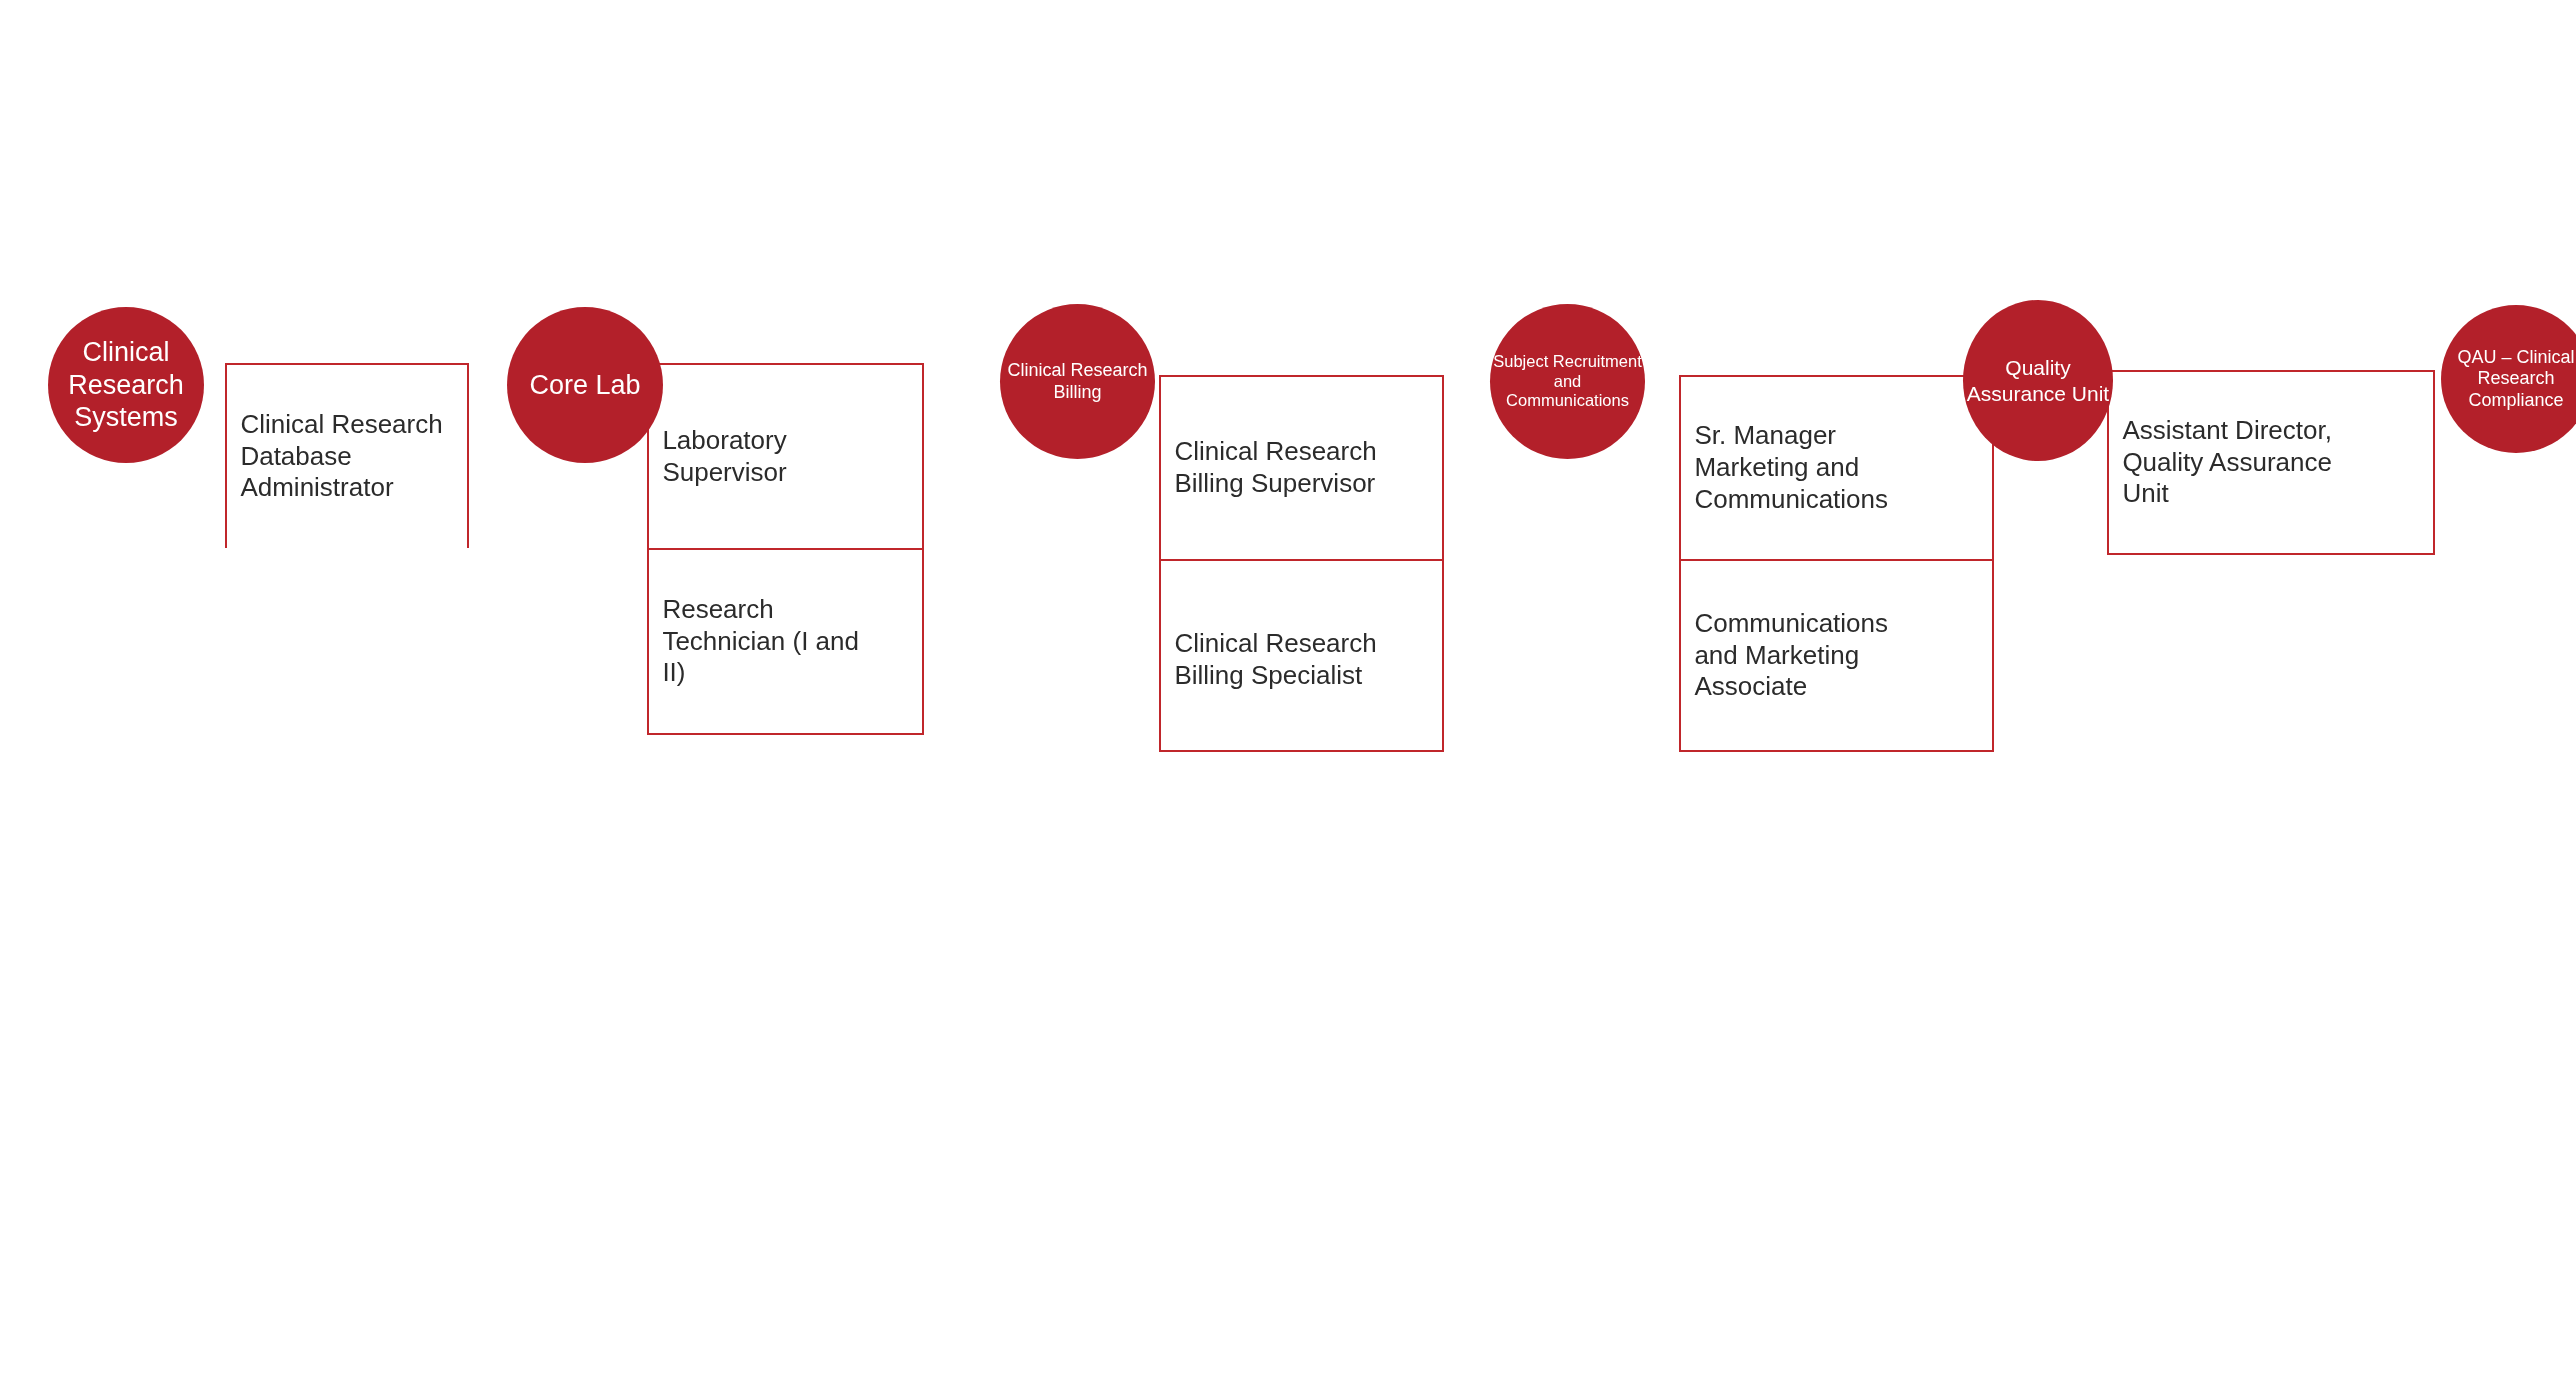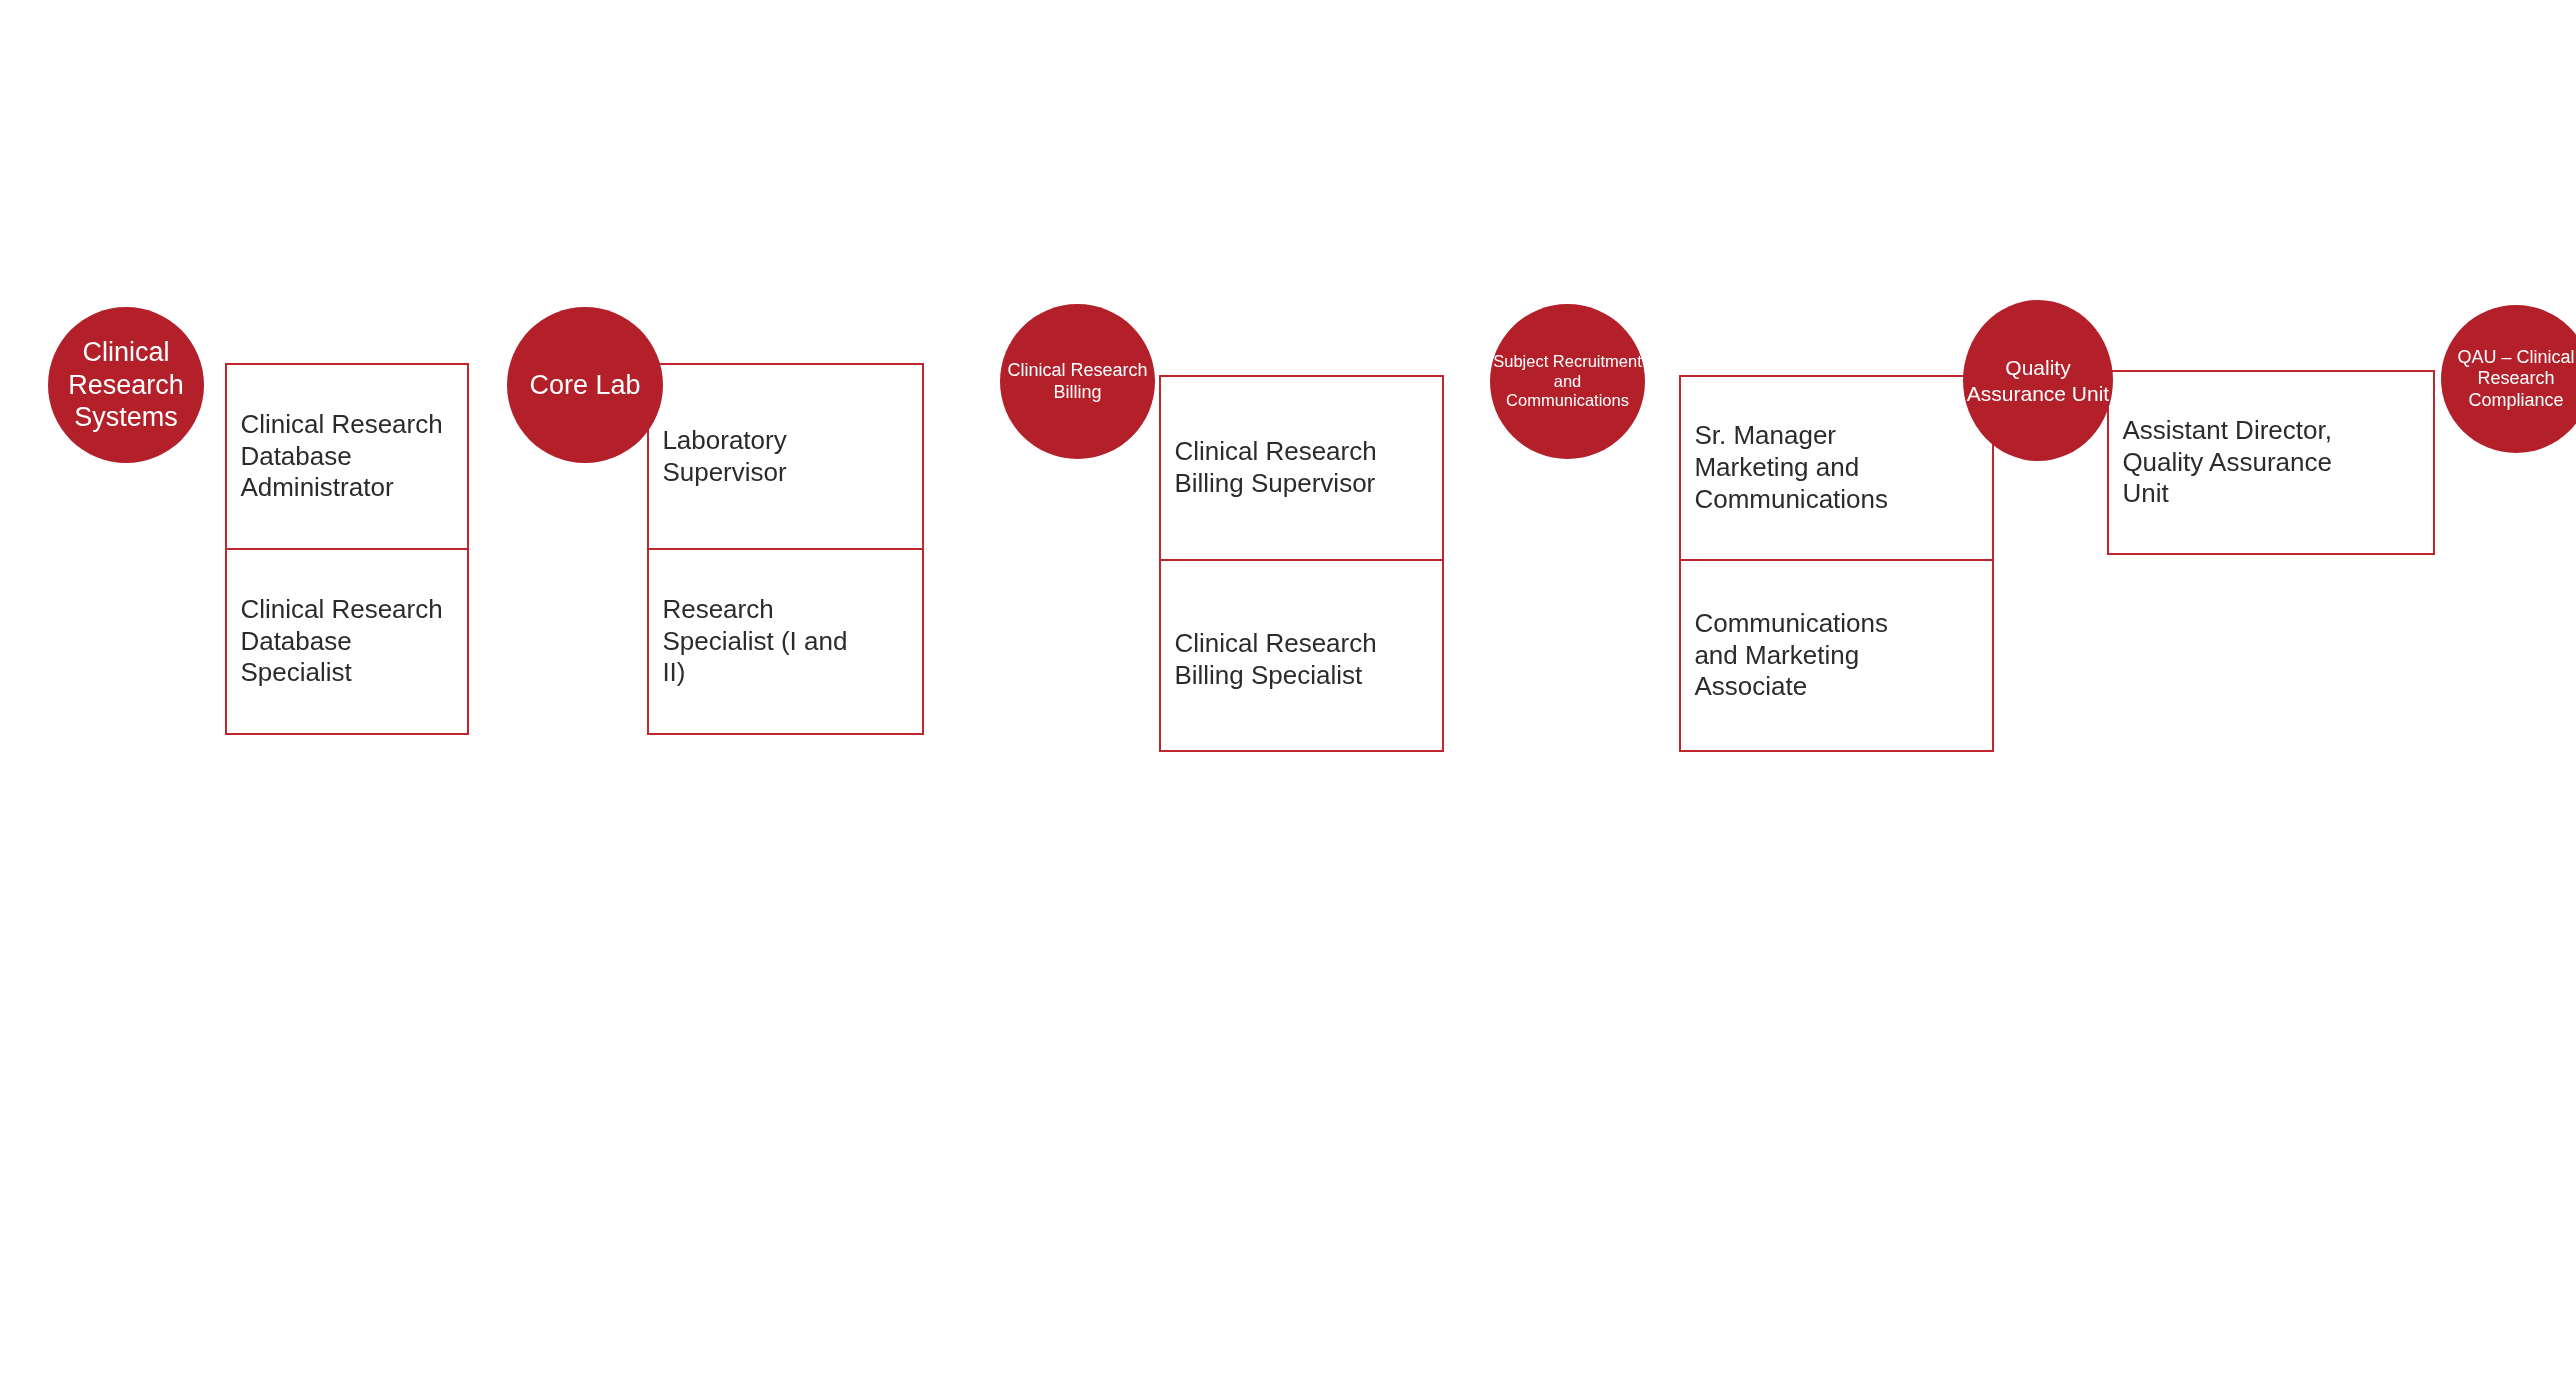--- a/index.html
+++ b/index.html
@@ -77,36 +77,33 @@
 </head>
 <body>
 
 <div id="canvas">
 
   <div class="org-group" style="left:0px; top:0px;">
     <div class="box-stack" style="left:193px; top:363px; width:276px;padding-left:32px;">
       <div class="role-box" style="height:185px;">
         <span class="role-label" style="font-size:26px; max-width:206px;">Clinical Research Database Administrator</span>
       </div>
-      <div class="role-box last" style="height:187px;">
-        <span class="role-label" style="font-size:26px; max-width:206px;">Clinical Research Database Specialist</span>
-      </div>
     </div>
     <div class="unit-circle" style="left:48px; top:307px; width:156px; height:156px;">
       <span class="unit-label" style="font-size:27px;">Clinical Research Systems</span>
     </div>
   </div>
 
   <div class="org-group" style="left:0px; top:0px;">
     <div class="box-stack" style="left:647px; top:363px; width:277px;">
       <div class="role-box" style="height:185px;">
         <span class="role-label" style="font-size:26px; max-width:206px;">Laboratory Supervisor</span>
       </div>
       <div class="role-box last" style="height:187px;">
-        <span class="role-label" style="font-size:26px; max-width:206px;">Research Specialist (I and II)</span>
+        <span class="role-label" style="font-size:26px; max-width:206px;">Research Technician (I and II)</span>
       </div>
     </div>
     <div class="unit-circle" style="left:507px; top:307px; width:156px; height:156px;">
       <span class="unit-label" style="font-size:27px;">Core Lab</span>
     </div>
   </div>
 
   <div class="org-group" style="left:0px; top:0px;">
     <div class="box-stack" style="left:1159px; top:375px; width:285px;">
       <div class="role-box" style="height:184px;">

